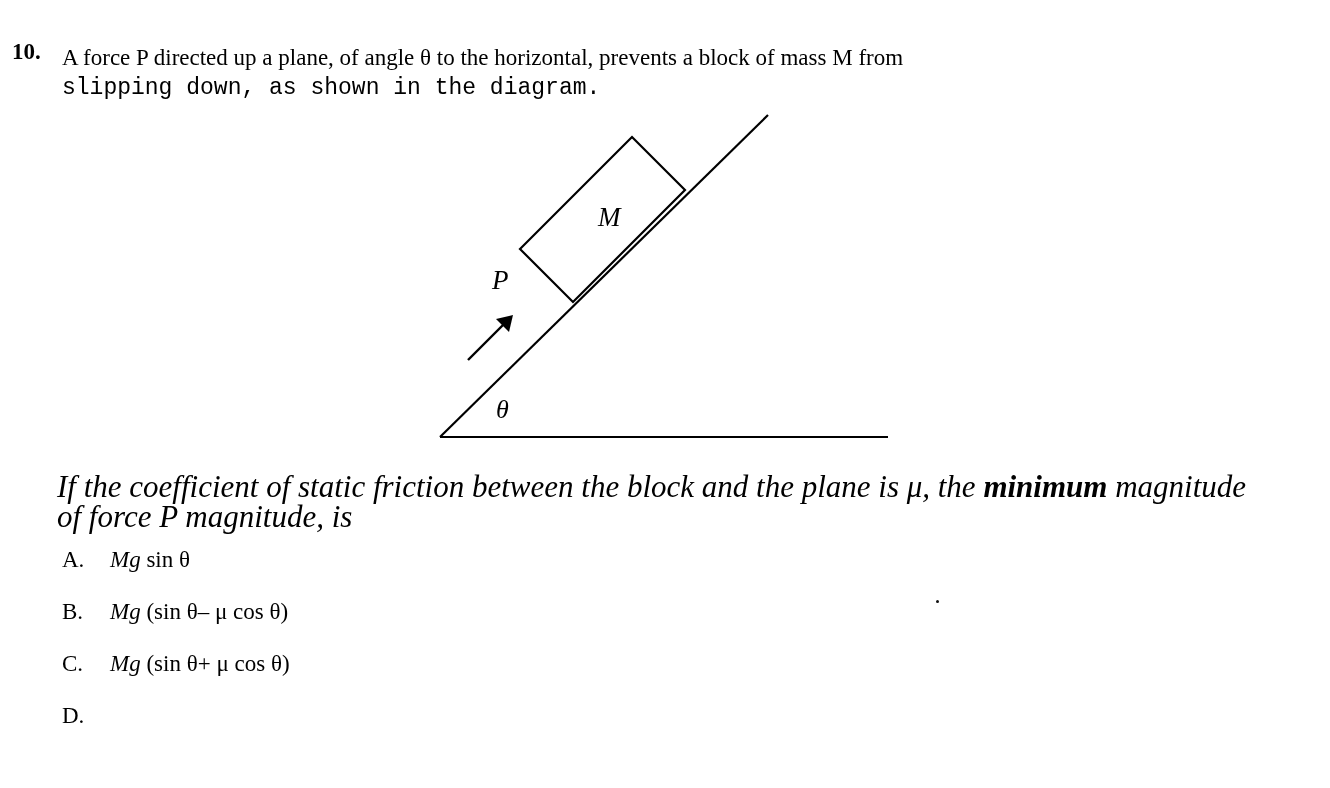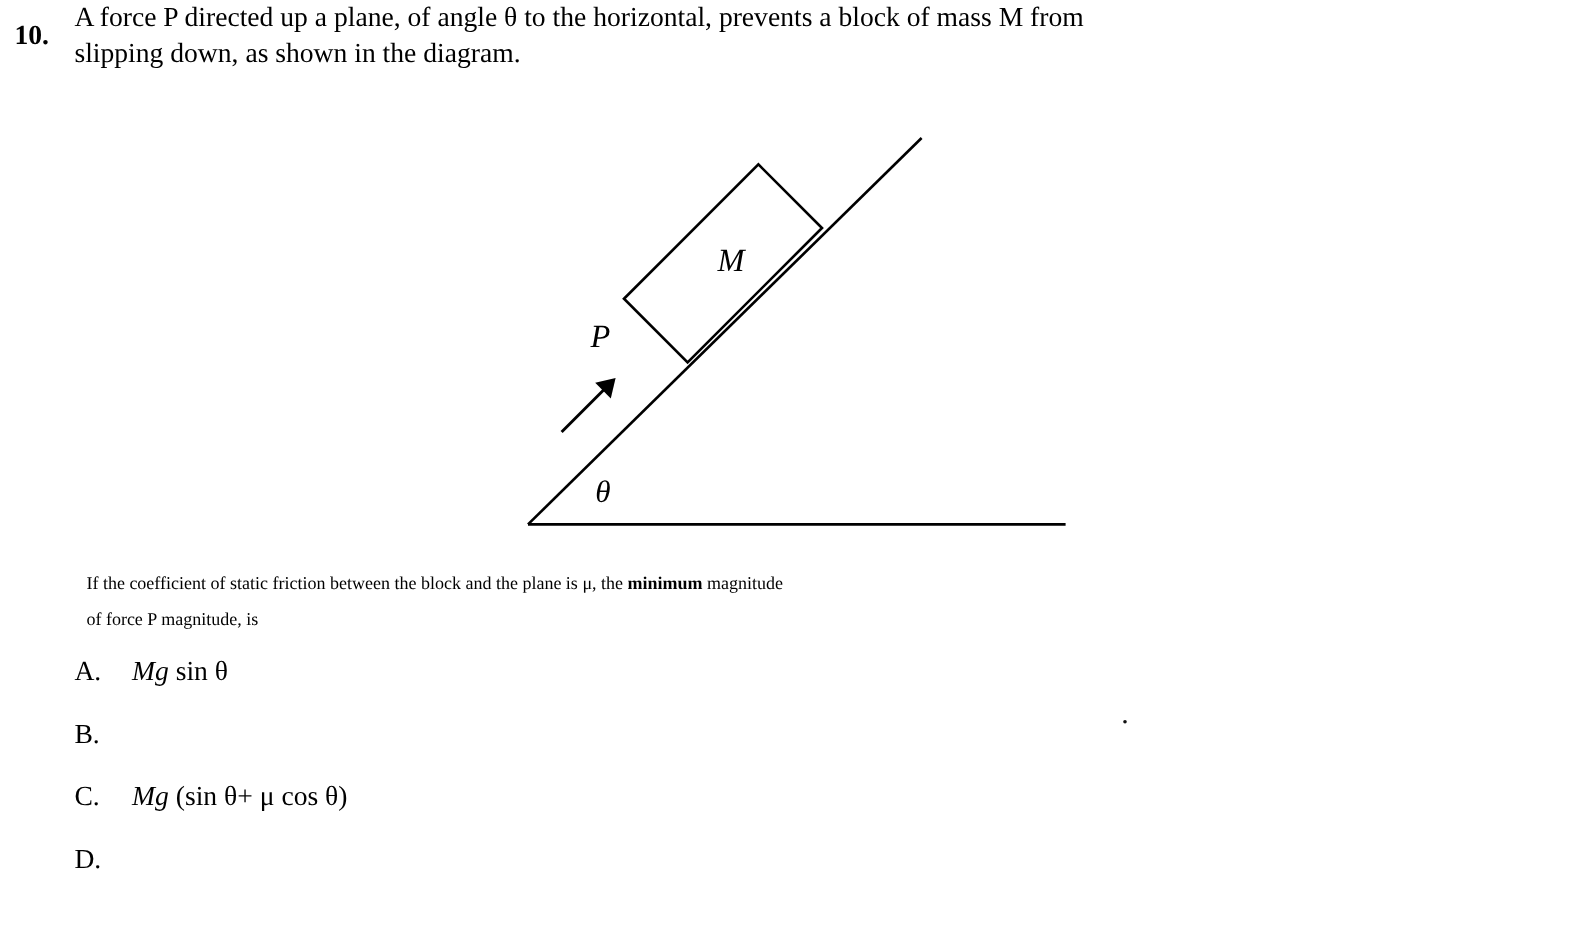--- a/index.html
+++ b/index.html
@@ -35,44 +35,46 @@
     line-height: 30px;
     width: 50px;
     flex: 0 0 50px;
   }
   .q-text {
     font-size: 23px;
     line-height: 30px;
     width: 1190px;
     text-align: justify;
     text-justify: inter-word;
+    margin-top: 43px;
   }
-  .q-text .ln2 { display: block; }
+  .q-text .ln2 { display: block; font-family: Liberation Mono, monospace; }
 
   i.mi { font-style: italic; text-align: center; }
 
   
   .diagram {
     position: absolute;
     left: 400px;
     top: 95px;
     width: 540px;
     height: 365px;
   }
   .diagram svg { display: block; }
 
   
   .after-para {
     position: absolute;
-    left: 72px;
+    left: 57px;
     top: 472px;
     width: 1240px;
-    font-size: 15px;
+    font-size: 31px;
     line-height: 30px;
     text-align: justify;
+    font-style: italic;
   }
   .after-para .ln2 { display: block; }
   .bold { font-weight: bold; }
 
   
   .options {
     position: absolute;
     left: 62px;
     top: 545px;
     width: 700px;
@@ -143,20 +145,21 @@
     <span class="ln2">of force P magnitude, is</span>
   </div>
 
   <div class="options">
     <div class="option-row">
       <div class="opt-letter">A.</div>
       <div class="opt-body"><i class="mi">Mg</i> sin θ</div>
     </div>
     <div class="option-row">
       <div class="opt-letter">B.</div>
+      <div class="opt-body"><i class="mi">Mg</i> (sin θ– μ cos θ)</div>
     </div>
     <div class="option-row">
       <div class="opt-letter">C.</div>
       <div class="opt-body"><i class="mi">Mg</i> (sin θ+ μ cos θ)</div>
     </div>
     <div class="option-row">
       <div class="opt-letter">D.</div>
     </div>
   </div>
 

